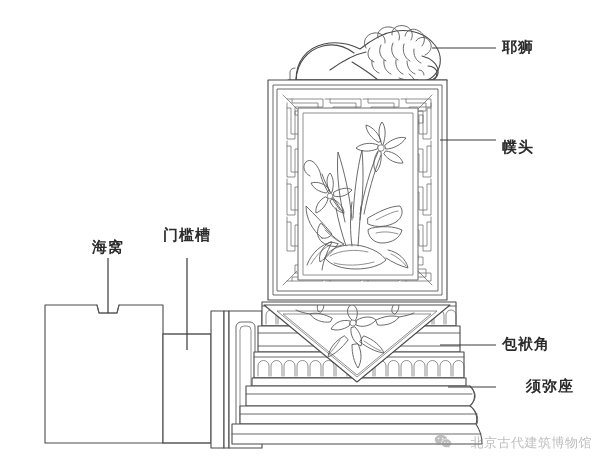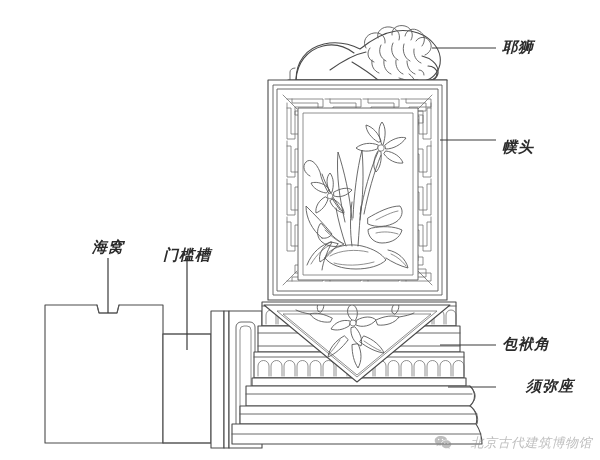--- a/index.html
+++ b/index.html
@@ -9,21 +9,20 @@
   }
   body {
     font-family: "DejaVu Sans", "Liberation Sans", sans-serif;
   }
   #stage {
     position: relative;
     width: 600px;
     height: 460px;
     background: #ffffff;
     overflow: hidden;
-    font-style: italic;
   }
   #art {
     position: absolute;
     left: 0;
     top: 0;
     width: 600px;
     height: 460px;
   }
   .label {
     position: absolute;
@@ -35,21 +34,20 @@
     white-space: nowrap;
     line-height: 1;
   }
   .label.right { text-align: left; }
   .label.top { text-align: left; transform: translateX(-50%); }
   #watermark {
     position: absolute;
     right: 8px;
     bottom: 8px;
     display: flex;
-    align-items: center;
     gap: 19px;
     opacity: 0.55;
   }
   #watermark .wm-text {
     font-family: "DejaVu Sans", "Liberation Sans", sans-serif;
     font-size: 13px;
     color: #8a8a8a;
     letter-spacing: 0.5px;
     white-space: nowrap;
   }
@@ -406,21 +404,21 @@
   <div class="label right" style="left:502px; top:40px;">耶狮</div>
 
   <div class="label right" style="left:502px; top:140px;">幞头</div>
 
   <div class="label right" style="left:502px; top:337px;">包袱角</div>
 
   <div class="label right" style="left:526px; top:379px;">须弥座</div>
 
   <div class="label top" style="left:108px; top:240px;">海窝</div>
 
-  <div class="label top" style="left:187px; top:248px;">门槛槽</div>
+  <div class="label top" style="left:187px; top:228px;">门槛槽</div>
 
   <div id="watermark">
     <svg class="wechat-icon" width="18" height="16" viewBox="0 0 18 16">
       <path d="M6.6 1.1C3.3 1.1 0.7 3.2 0.7 5.8c0 1.5 0.9 2.8 2.3 3.7L2.4 11.2l2-1
                c0.7 0.2 1.4 0.3 2.2 0.3 0.2 0 0.4 0 0.6 0C7 10.1 7 9.7 7 9.3
                c0-2.5 2.5-4.5 5.6-4.5 0.2 0 0.4 0 0.6 0C12.8 2.6 10 1.1 6.6 1.1z" fill="#8a8a8a"></path>
       <circle cx="4.6" cy="4.4" r="0.75" fill="#ffffff"></circle>
       <circle cx="8.5" cy="4.4" r="0.75" fill="#ffffff"></circle>
       <path d="M17.3 9.3c0-2.2-2.2-4-4.9-4s-4.9 1.8-4.9 4 2.2 4 4.9 4c0.6 0 1.1-0.1 1.7-0.2
                l1.6 0.8-0.4-1.4c1.2-0.7 2-1.9 2-3.2z" fill="#8a8a8a"></path>

